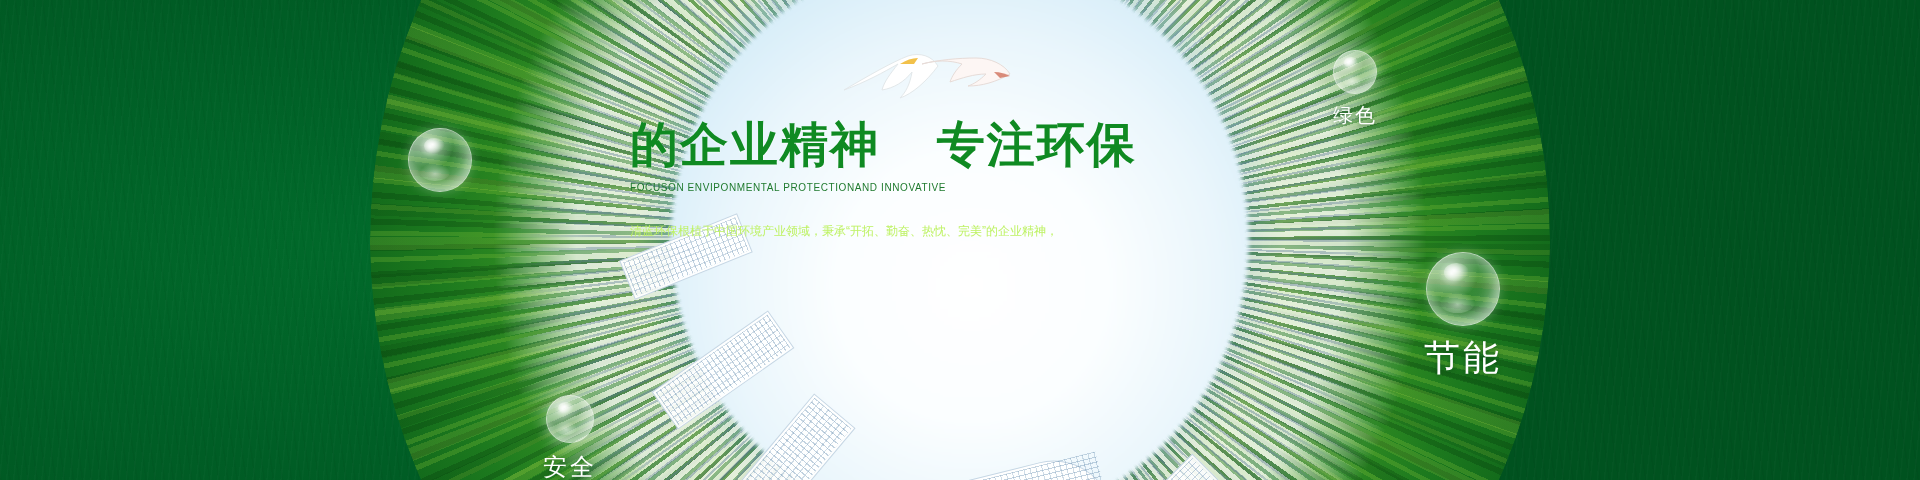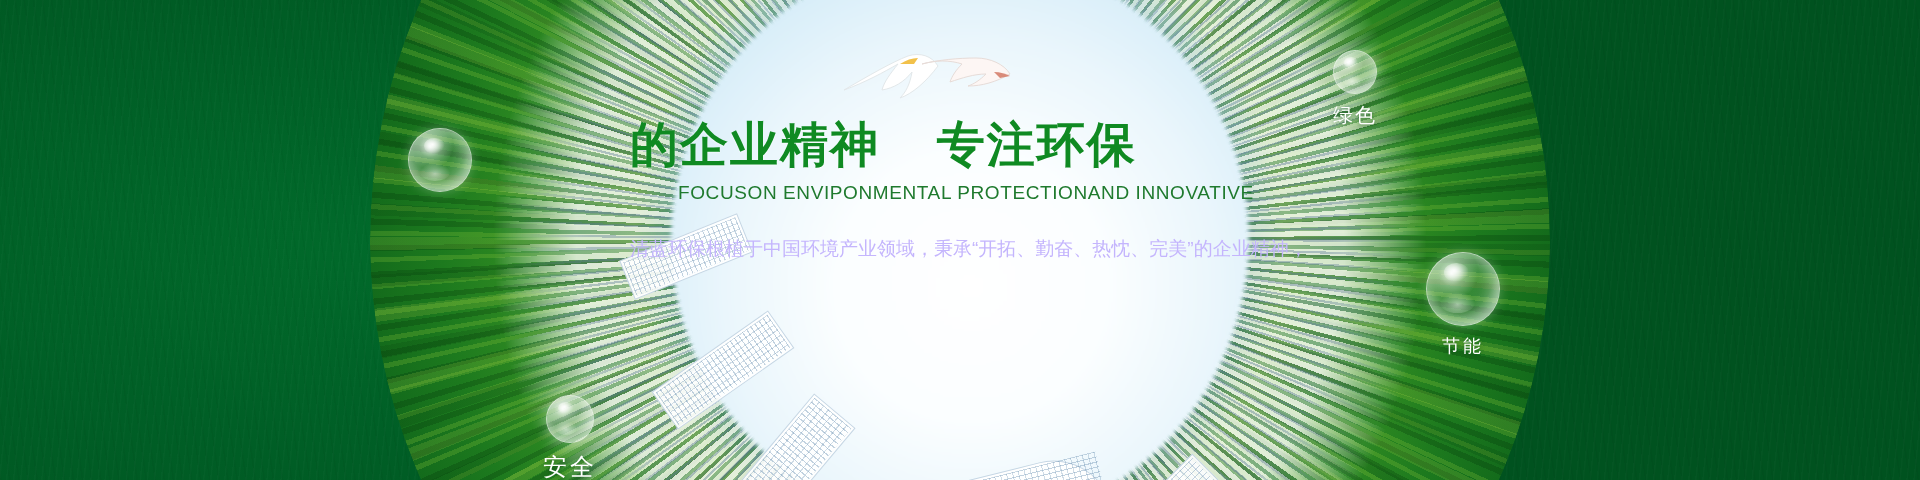--- a/index.html
+++ b/index.html
@@ -154,25 +154,24 @@
 
   
   .copy{position:absolute;left:630px;top:118px;width:640px;}
   .headline{
     font-size:48px;font-weight:bold;color:#0f8a22;letter-spacing:2px;
     line-height:1.12;white-space:nowrap;
     text-shadow:0 1px 2px rgba(255,255,255,.65);
   }
   .headline .gap{display:inline-block;width:26px;}
   .subhead{
-    margin-top:10px;font-size:19px;color:#1f7a2e;letter-spacing:.6px;
+    margin-top:10px;font-size:10px;color:#1f7a2e;letter-spacing:.6px;
     white-space:nowrap;
-    margin-left:48px;
-  }
-  .para{margin-top:26px;color:#c4b5fd;font-size:19px;line-height:2.0;}
+  }
+  .para{margin-top:26px;color:#bef264;font-size:12px;line-height:2.0;}
   .para div{white-space:nowrap;}
 </style>
 </head>
 <body>
 
 <div id="banner">
 
   <div class="green-field"></div>
 
   <div class="planet">
@@ -213,21 +212,21 @@
     <div class="bubble-label" style="font-size:24px;">安全</div>
   </div>
 
   <div class="bubble-group" style="left:1300px;top:50px;width:110px;">
     <div class="bubble" style="width:42px;height:42px;"></div>
     <div class="bubble-label" style="font-size:20px;letter-spacing:2px;">绿色</div>
   </div>
 
   <div class="bubble-group" style="left:1398px;top:252px;width:130px;">
     <div class="bubble" style="width:72px;height:72px;"></div>
-    <div class="bubble-label" style="font-size:18px;">节能</div>
+    <div class="bubble-label" style="font-size:36px;">节能</div>
   </div>
 
   <div class="copy">
     <div class="headline">
       <span>的企业精神</span>
       <span class="gap"></span>
       <span>专注环保</span>
     </div>
     <div class="subhead">FOCUSON ENVIPONMENTAL PROTECTIONAND INNOVATIVE</div>
     <div class="para">

